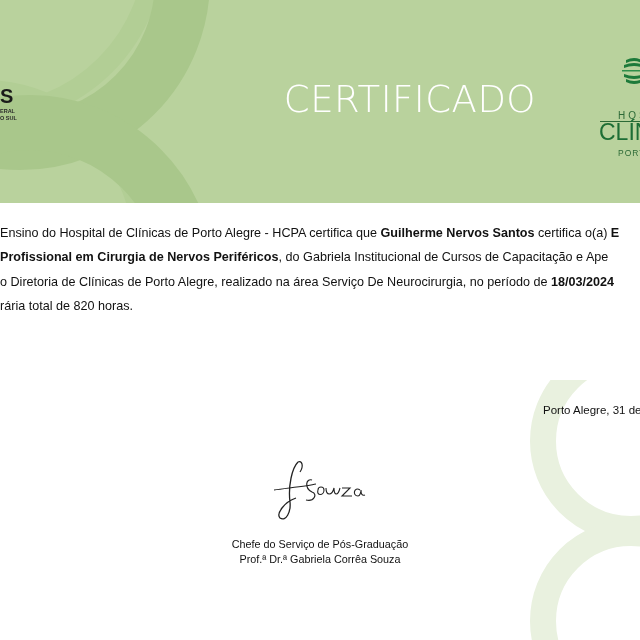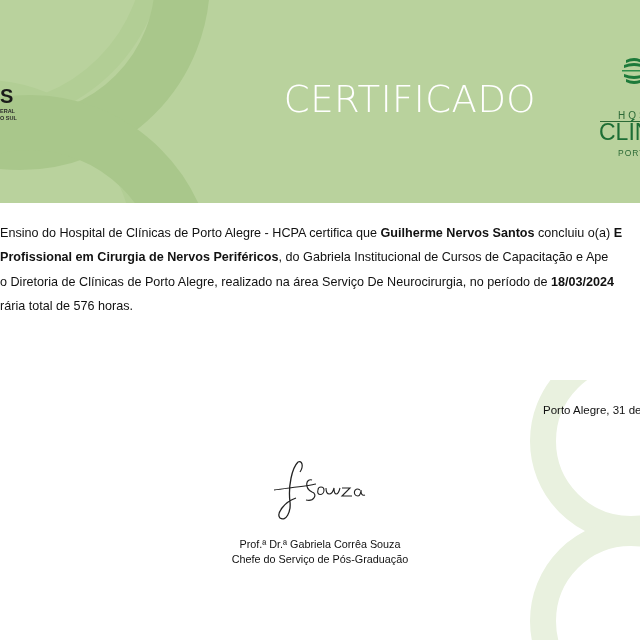--- a/index.html
+++ b/index.html
@@ -76,35 +76,35 @@
     <div class="porto">PORTO</div>
   </div>
 </div>
 
 <div class="watermark">
   <div class="w" style="left:10px; top:-40px; width:150px; height:150px; border-width:26px;"></div>
   <div class="w" style="left:10px; top:140px; width:150px; height:150px; border-width:26px;"></div>
 </div>
 
 <div class="body-text">
-  <span class="line"><span>Ensino do Hospital de Clínicas de Porto Alegre - HCPA certifica que </span><b>Guilherme Nervos Santos</b><span> concluiu o(a) </span><b>E</b></span>
+  <span class="line"><span>Ensino do Hospital de Clínicas de Porto Alegre - HCPA certifica que </span><b>Guilherme Nervos Santos</b><span> certifica o(a) </span><b>E</b></span>
   <span class="line"><b>Profissional em Cirurgia de Nervos Periféricos</b><span>, do Gabriela Institucional de Cursos de Capacitação e Ape</span></span>
   <span class="line"><span>o Diretoria de Clínicas de Porto Alegre, realizado na área Serviço De Neurocirurgia, no período de </span><b>18/03/2024</b></span>
-  <span class="line"><span>rária total de 576 horas.</span></span>
+  <span class="line"><span>rária total de 820 horas.</span></span>
 </div>
 
 <div class="place-date">Porto Alegre, 31 de j</div>
 
 <svg class="signature" viewBox="0 0 100 66">
   <path d="M30 4 C24 10, 20 28, 22 44 C23 54, 18 64, 12 60 C8 56, 16 44, 28 40" fill="none" stroke="#222" stroke-width="1.3"></path>
   <path d="M30 4 C34 2, 36 8, 32 14" fill="none" stroke="#222" stroke-width="1.2"></path>
   <path d="M6 32 C20 30, 40 28, 48 26" fill="none" stroke="#222" stroke-width="1.2"></path>
   <path d="M44 22 C38 20, 36 30, 44 34 C50 36, 46 44, 38 42" fill="none" stroke="#222" stroke-width="1.2"></path>
   <path d="M50 32 C48 38, 56 38, 56 32 C56 28, 50 28, 50 32" fill="none" stroke="#222" stroke-width="1.1"></path>
   <path d="M58 30 C58 38, 64 38, 66 30 C66 38, 70 38, 72 30" fill="none" stroke="#222" stroke-width="1.1"></path>
   <path d="M74 30 L82 30 L74 38 L84 38" fill="none" stroke="#222" stroke-width="1.1"></path>
   <path d="M92 32 C86 28, 84 38, 90 38 C92 38, 93 34, 93 32 C93 36, 94 38, 97 37" fill="none" stroke="#222" stroke-width="1.1"></path>
 </svg>
 
 <div class="sig-block">
+  <div>Chefe do Serviço de Pós-Graduação</div>
   <div>Prof.ª Dr.ª Gabriela Corrêa Souza</div>
-  <div>Chefe do Serviço de Pós-Graduação</div>
 </div>
 
 </body></html>

